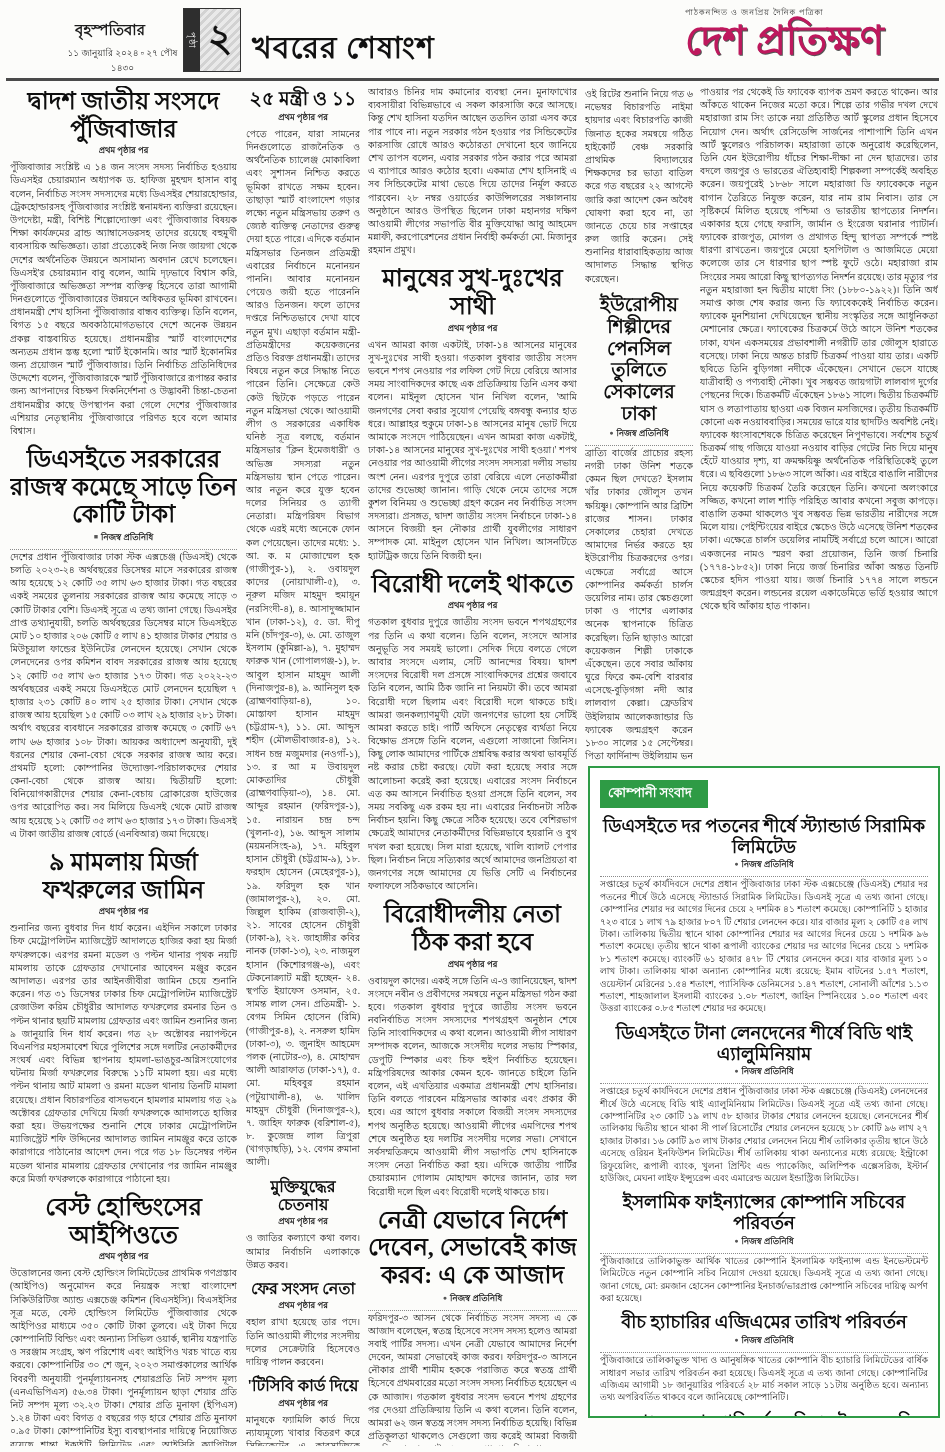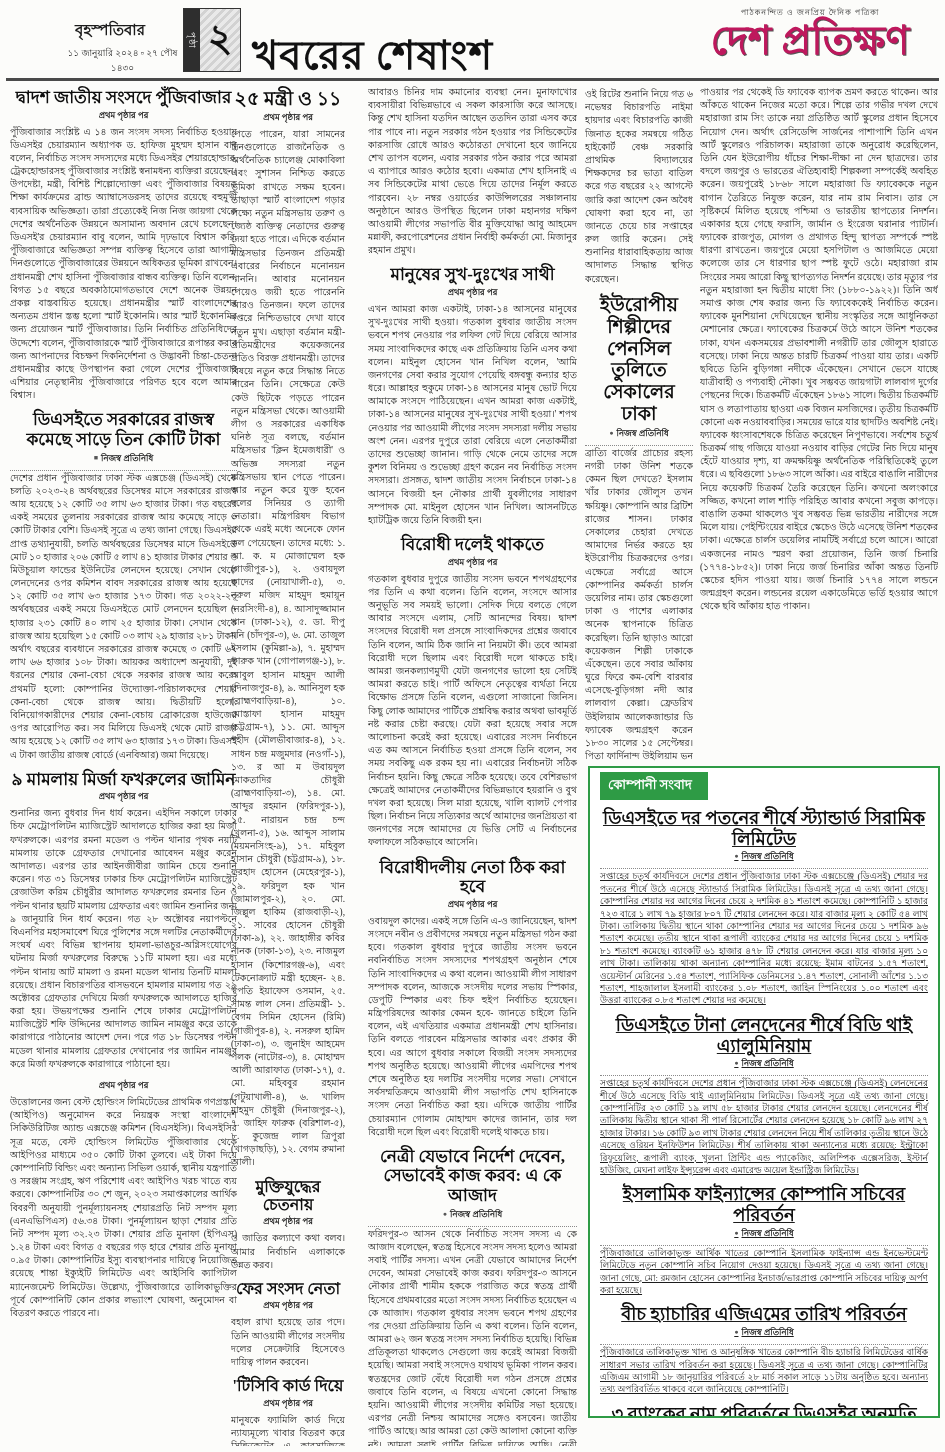--- a/index.html
+++ b/index.html
@@ -12,41 +12,41 @@
   .masthead{position:absolute;left:0;top:0;width:945px;height:80px;}
   .mast-rule{position:absolute;left:6px;top:78px;width:933px;height:3px;background:#4a4a4a;}
   .date-block{position:absolute;left:40px;top:18px;width:140px;text-align:center;}
   .weekday{font-weight:bold;font-size:15px;}
   .dateline{font-size:9px;margin-top:3px;color:#222;margin-left:25px;}
   .page-badge{position:absolute;left:183px;top:8px;width:56px;height:62px;border:1.5px solid #333;display:flex;background:
     repeating-linear-gradient(135deg,#e9e9e9 0 3px,#d2d2d2 3px 6px);}
   .badge-strip{width:16px;background:#2e2e2e;color:#fff;display:flex;align-items:center;justify-content:center;
     writing-mode:vertical-rl;font-size:9px;letter-spacing:1px;}
   .badge-num{flex:1;display:flex;align-items:center;justify-content:center;font-size:38px;font-weight:bold;color:#111;}
-  .section-title{position:absolute;left:252px;top:24px;font-size:40px;font-weight:bold;letter-spacing:1px;color:#111;}
-  .logo-block{position:absolute;right:10px;top:6px;width:250px;text-align:center;}
+  .section-title{position:absolute;left:252px;top:24px;font-size:30px;font-weight:bold;letter-spacing:1px;color:#111;}
+  .logo-block{position:absolute;right:10px;top:6px;width:250px;text-align:left;}
   .tagline{font-size:8px;color:#333;letter-spacing:1px;}
   .logo{font-size:40px;font-weight:bold;color:#be185d;line-height:1.1;
     text-shadow:1px 1px 0 #555;}
   
   .col{position:absolute;overflow:hidden;}
   .story{margin-bottom:8px;}
   .h{font-weight:bold;text-align:center;color:#0e0e0e;line-height:1.15;margin:2px 0 1px 0;}
-  .h-xl{font-size:17px;font-family:Liberation Serif, serif;}
+  .h-xl{font-size:24px;font-family:Liberation Serif, serif;}
   .h-lg{font-size:19px;}
   .h-md{font-size:16px;}
   .kicker{text-align:center;font-size:8.5px;font-weight:bold;margin:1px 0 3px 0;color:#222;}
   .byline{display:block;text-align:center;font-size:8.5px;font-weight:bold;margin:2px 0 1px 0;
     border-bottom:1px dotted #8a8a8a;padding-bottom:4px;}
   .byline .dot{color:#555;font-size:7px;vertical-align:1px;margin-right:3px;}
   .body{font-size:9.3px;line-height:1.42;text-align:justify;margin:0;color:#1d1d1d;
     text-justify:inter-word;word-break:break-word;}
   
   .company-box{position:absolute;left:588px;top:766px;width:352px;height:652px;
-    border:2px solid #2e9b45;background:#ffffff;overflow:hidden;box-sizing:border-box;padding:4px 10px;text-decoration:underline;}
+    border:2px solid #2e9b45;background:#ffffff;overflow:hidden;box-sizing:border-box;padding:12px 10px;}
   .company-bar{display:inline-block;background:#2e9b45;color:#fff;font-weight:bold;
     font-size:13px;padding:3px 16px 4px 8px;margin-bottom:4px;}
   .company-box .h{font-size:18px;margin-top:4px;text-align:center;}
   .company-box .body{font-size:9px;line-height:1.38;}
   .company-box .byline{margin-top:0;}
 </style>
 </head>
 <body>
 
 <div class="page">
@@ -78,27 +78,28 @@
       <h2 class="h h-xl">ডিএসইতে সরকারের রাজস্ব কমেছে সাড়ে তিন কোটি টাকা</h2>
       <div class="byline"><span class="dot">■</span><span>নিজস্ব প্রতিনিধি</span></div>
       <p class="body">দেশের প্রধান পুঁজিবাজার ঢাকা স্টক এক্সচেঞ্জ (ডিএসই) থেকে চলতি ২০২৩-২৪ অর্থবছরের ডিসেম্বর মাসে সরকারের রাজস্ব আয় হয়েছে ১২ কোটি ৩৫ লাখ ৬৩ হাজার টাকা। গত বছরের একই সময়ের তুলনায় সরকারের রাজস্ব আয় কমেছে সাড়ে ৩ কোটি টাকার বেশি। ডিএসই সূত্রে এ তথ্য জানা গেছে। ডিএসইর প্রাপ্ত তথ্যানুযায়ী, চলতি অর্থবছরের ডিসেম্বর মাসে ডিএসইতে মোট ১০ হাজার ২০৬ কোটি ৫ লাখ ৪১ হাজার টাকার শেয়ার ও মিউচুয়াল ফান্ডের ইউনিটের লেনদেন হয়েছে। সেখান থেকে লেনদেনের ওপর কমিশন বাবদ সরকারের রাজস্ব আয় হয়েছে ১২ কোটি ৩৫ লাখ ৬৩ হাজার ১৭৩ টাকা। গত ২০২২-২৩ অর্থবছরের একই সময়ে ডিএসইতে মোট লেনদেন হয়েছিল ৭ হাজার ২৩১ কোটি ৪০ লাখ ২৫ হাজার টাকা। সেখান থেকে রাজস্ব আয় হয়েছিল ১৫ কোটি ০৩ লাখ ২৯ হাজার ২৮১ টাকা। অর্থাৎ বছরের ব্যবধানে সরকারের রাজস্ব কমেছে ৩ কোটি ৬৭ লাখ ৬৬ হাজার ১০৮ টাকা। আয়কর অধ্যাদেশ অনুযায়ী, দুই ধরনের শেয়ার কেনা-বেচা থেকে সরকার রাজস্ব আয় করে। প্রথমটি হলো: কোম্পানির উদ্যোক্তা-পরিচালকদের শেয়ার কেনা-বেচা থেকে রাজস্ব আয়। দ্বিতীয়টি হলো: বিনিয়োগকারীদের শেয়ার কেনা-বেচায় ব্রোকারেজ হাউজের ওপর আরোপিত কর। সব মিলিয়ে ডিএসই থেকে মোট রাজস্ব আয় হয়েছে ১২ কোটি ৩৫ লাখ ৬৩ হাজার ১৭৩ টাকা। ডিএসই এ টাকা জাতীয় রাজস্ব বোর্ডে (এনবিআর) জমা দিয়েছে।</p>
     </article>
     <article class="story">
       <h2 class="h h-xl">৯ মামলায় মির্জা ফখরুলের জামিন</h2>
       <div class="kicker">প্রথম পৃষ্ঠার পর</div>
       <p class="body">শুনানির জন্য বুধবার দিন ধার্য করেন। এইদিন সকালে ঢাকার চিফ মেট্রোপলিটন ম্যাজিস্ট্রেট আদালতে হাজির করা হয় মির্জা ফখরুলকে। এরপর রমনা মডেল ও পল্টন থানার পৃথক নয়টি মামলায় তাকে গ্রেফতার দেখানোর আবেদন মঞ্জুর করেন আদালত। এরপর তার আইনজীবীরা জামিন চেয়ে শুনানি করেন। গত ৩১ ডিসেম্বর ঢাকার চিফ মেট্রোপলিটন ম্যাজিস্ট্রেট রেজাউল করিম চৌধুরীর আদালত ফখরুলের রমনার তিন ও পল্টন থানার ছয়টি মামলায় গ্রেফতার এবং জামিন শুনানির জন্য ৯ জানুয়ারি দিন ধার্য করেন। গত ২৮ অক্টোবর নয়াপল্টনে বিএনপির মহাসমাবেশ ঘিরে পুলিশের সঙ্গে দলটির নেতাকর্মীদের সংঘর্ষ এবং বিভিন্ন স্থাপনায় হামলা-ভাঙচুর-অগ্নিসংযোগের ঘটনায় মির্জা ফখরুলের বিরুদ্ধে ১১টি মামলা হয়। এর মধ্যে পল্টন থানায় আট মামলা ও রমনা মডেল থানায় তিনটি মামলা রয়েছে। প্রধান বিচারপতির বাসভবনে হামলার মামলায় গত ২৯ অক্টোবর গ্রেফতার দেখিয়ে মির্জা ফখরুলকে আদালতে হাজির করা হয়। উভয়পক্ষের শুনানি শেষে ঢাকার মেট্রোপলিটন ম্যাজিস্ট্রেট শফি উদ্দিনের আদালত জামিন নামঞ্জুর করে তাকে কারাগারে পাঠানোর আদেশ দেন। পরে গত ১৮ ডিসেম্বর পল্টন মডেল থানার মামলায় গ্রেফতার দেখানোর পর জামিন নামঞ্জুর করে মির্জা ফখরুলকে কারাগারে পাঠানো হয়।</p>
     </article>
     <article class="story">
+      <h2 class="h h-xl">বেস্ট হোল্ডিংসের আইপিওতে</h2>
       <div class="kicker">প্রথম পৃষ্ঠার পর</div>
       <p class="body">উত্তোলনের জন্য বেস্ট হোল্ডিংস লিমিটেডের প্রাথমিক গণপ্রস্তাব (আইপিও) অনুমোদন করে নিয়ন্ত্রক সংস্থা বাংলাদেশ সিকিউরিটিজ অ্যান্ড এক্সচেঞ্জ কমিশন (বিএসইসি)। বিএসইসির সূত্র মতে, বেস্ট হোল্ডিংস লিমিটেড পুঁজিবাজার থেকে আইপিওর মাধ্যমে ৩৫০ কোটি টাকা তুলবে। এই টাকা দিয়ে কোম্পানিটি বিল্ডিং এবং অন্যান্য সিভিল ওয়ার্ক, স্থানীয় যন্ত্রপাতি ও সরঞ্জাম সংগ্রহ, ঋণ পরিশোধ এবং আইপিও খরচ খাতে ব্যয় করবে। কোম্পানিটির ৩০ শে জুন, ২০২৩ সমাপ্তকালের আর্থিক বিবরণী অনুযায়ী পুনর্মূল্যায়নসহ শেয়ারপ্রতি নিট সম্পদ মূল্য (এনএভিপিএস) ৫৬.৩৪ টাকা। পুনর্মূল্যায়ন ছাড়া শেয়ার প্রতি নিট সম্পদ মূল্য ৩২.২৩ টাকা। শেয়ার প্রতি মুনাফা (ইপিএস) ১.২৪ টাকা এবং বিগত ৫ বছরের গড় হারে শেয়ার প্রতি মুনাফা ০.৯৫ টাকা। কোম্পানিটির ইস্যু ব্যবস্থাপনার দায়িত্বে নিয়োজিত রয়েছে শান্তা ইক্যুইটি লিমিটেড এবং আইসিবি ক্যাপিটাল ম্যানেজমেন্ট লিমিটেড। উল্লেখ্য, পুঁজিবাজারে তালিকাভুক্তির পূর্বে কোম্পানিটি কোন প্রকার লভ্যাংশ ঘোষণা, অনুমোদন বা বিতরণ করতে পারবে না।</p>
     </article>
 
   </section>
 
-  <section class="col" style="left:231px;top:86px;width:114px;height:1360px;">
+  <section class="col" style="left:246px;top:86px;width:114px;height:1360px;">
     <article class="story">
       <h2 class="h h-lg">২৫ মন্ত্রী ও ১১</h2>
       <div class="kicker">প্রথম পৃষ্ঠার পর</div>
       <p class="body">পেতে পারেন, যারা সামনের দিনগুলোতে রাজনৈতিক ও অর্থনৈতিক চ্যালেঞ্জ মোকাবিলা এবং সুশাসন নিশ্চিত করতে ভূমিকা রাখতে সক্ষম হবেন। তাছাড়া স্মার্ট বাংলাদেশ গড়ার লক্ষ্যে নতুন মন্ত্রিসভায় তরুণ ও জ্যেষ্ঠ ব্যক্তিত্ব নেতাদের গুরুত্ব দেয়া হতে পারে। এদিকে বর্তমান মন্ত্রিসভার তিনজন প্রতিমন্ত্রী এবারের নির্বাচনে মনোনয়ন পাননি। আবার মনোনয়ন পেয়েও জয়ী হতে পারেননি আরও তিনজন। ফলে তাদের দপ্তরে নিশ্চিতভাবে দেখা যাবে নতুন মুখ। এছাড়া বর্তমান মন্ত্রী-প্রতিমন্ত্রীদের কয়েকজনের প্রতিও বিরক্ত প্রধানমন্ত্রী। তাদের বিষয়ে নতুন করে সিদ্ধান্ত নিতে পারেন তিনি। সেক্ষেত্রে কেউ কেউ ছিটকে পড়তে পারেন নতুন মন্ত্রিসভা থেকে। আওয়ামী লীগ ও সরকারের একাধিক ঘনিষ্ঠ সূত্র বলছে, বর্তমান মন্ত্রিসভার 'ক্লিন ইমেজধারী' ও অভিজ্ঞ সদস্যরা নতুন মন্ত্রিসভায় স্থান পেতে পারেন। আর নতুন করে যুক্ত হবেন দলের সিনিয়র ও ত্যাগী নেতারা। মন্ত্রিপরিষদ বিভাগ থেকে এরই মধ্যে অনেকে ফোন কল পেয়েছেন। তাদের মধ্যে: ১. আ. ক. ম মোজাম্মেল হক (গাজীপুর-১), ২. ওবায়দুল কাদের (নোয়াখালী-৫), ৩. নূরুল মজিদ মাহমুদ হুমায়ূন (নরসিংদী-৪), ৪. আসাদুজ্জামান খান (ঢাকা-১২), ৫. ডা. দীপু মনি (চাঁদপুর-৩), ৬. মো. তাজুল ইসলাম (কুমিল্লা-৯), ৭. মুহাম্মদ ফারুক খান (গোপালগঞ্জ-১), ৮. আবুল হাসান মাহমুদ আলী (দিনাজপুর-৪), ৯. আনিসুল হক (ব্রাহ্মণবাড়িয়া-৪), ১০. মোস্তাফা হাসান মাহমুদ (চট্টগ্রাম-৭), ১১. মো. আব্দুস শহীদ (মৌলভীবাজার-৪), ১২. সাধন চন্দ্র মজুমদার (নওগাঁ-১), ১৩. র আ ম উবায়দুল মোকতাদির চৌধুরী (ব্রাহ্মণবাড়িয়া-৩), ১৪. মো. আব্দুর রহমান (ফরিদপুর-১), ১৫. নারায়ন চন্দ্র চন্দ (খুলনা-৫), ১৬. আব্দুস সালাম (ময়মনসিংহ-৯), ১৭. মহিবুল হাসান চৌধুরী (চট্টগ্রাম-৯), ১৮. ফরহাদ হোসেন (মেহেরপুর-১), ১৯. ফরিদুল হক খান (জামালপুর-২), ২০. মো. জিল্লুল হাকিম (রাজবাড়ী-২), ২১. সাবের হোসেন চৌধুরী (ঢাকা-৯), ২২. জাহাঙ্গীর কবির নানক (ঢাকা-১৩), ২৩. নাজমুল হাসান (কিশোরগঞ্জ-৬), এবং টেকনোক্র্যাট মন্ত্রী হচ্ছেন- ২৪. স্থপতি ইয়াফেস ওসমান, ২৫. সামন্ত লাল সেন। প্রতিমন্ত্রী- ১. বেগম সিমিন হোসেন (রিমি) (গাজীপুর-৪), ২. নসরুল হামিদ (ঢাকা-৩), ৩. জুনাইদ আহমেদ পলক (নাটোর-৩), ৪. মোহাম্মদ আলী আরাফাত (ঢাকা-১৭), ৫. মো. মহিববুর রহমান (পটুয়াখালী-৪), ৬. খালিদ মাহমুদ চৌধুরী (দিনাজপুর-২), ৭. জাহিদ ফারুক (বরিশাল-৫), ৮. কুজেন্দ্র লাল ত্রিপুরা (খাগড়াছড়ি), ১২. বেগম রুমানা আলী।</p>
     </article>
     <article class="story">
       <h2 class="h h-md">মুক্তিযুদ্ধের চেতনায়</h2>
       <div class="kicker">প্রথম পৃষ্ঠার পর</div>
       <p class="body">ও জাতির কল্যাণে কথা বলব। আমার নির্বাচনি এলাকাকে উন্নত করব।</p>
     </article>

